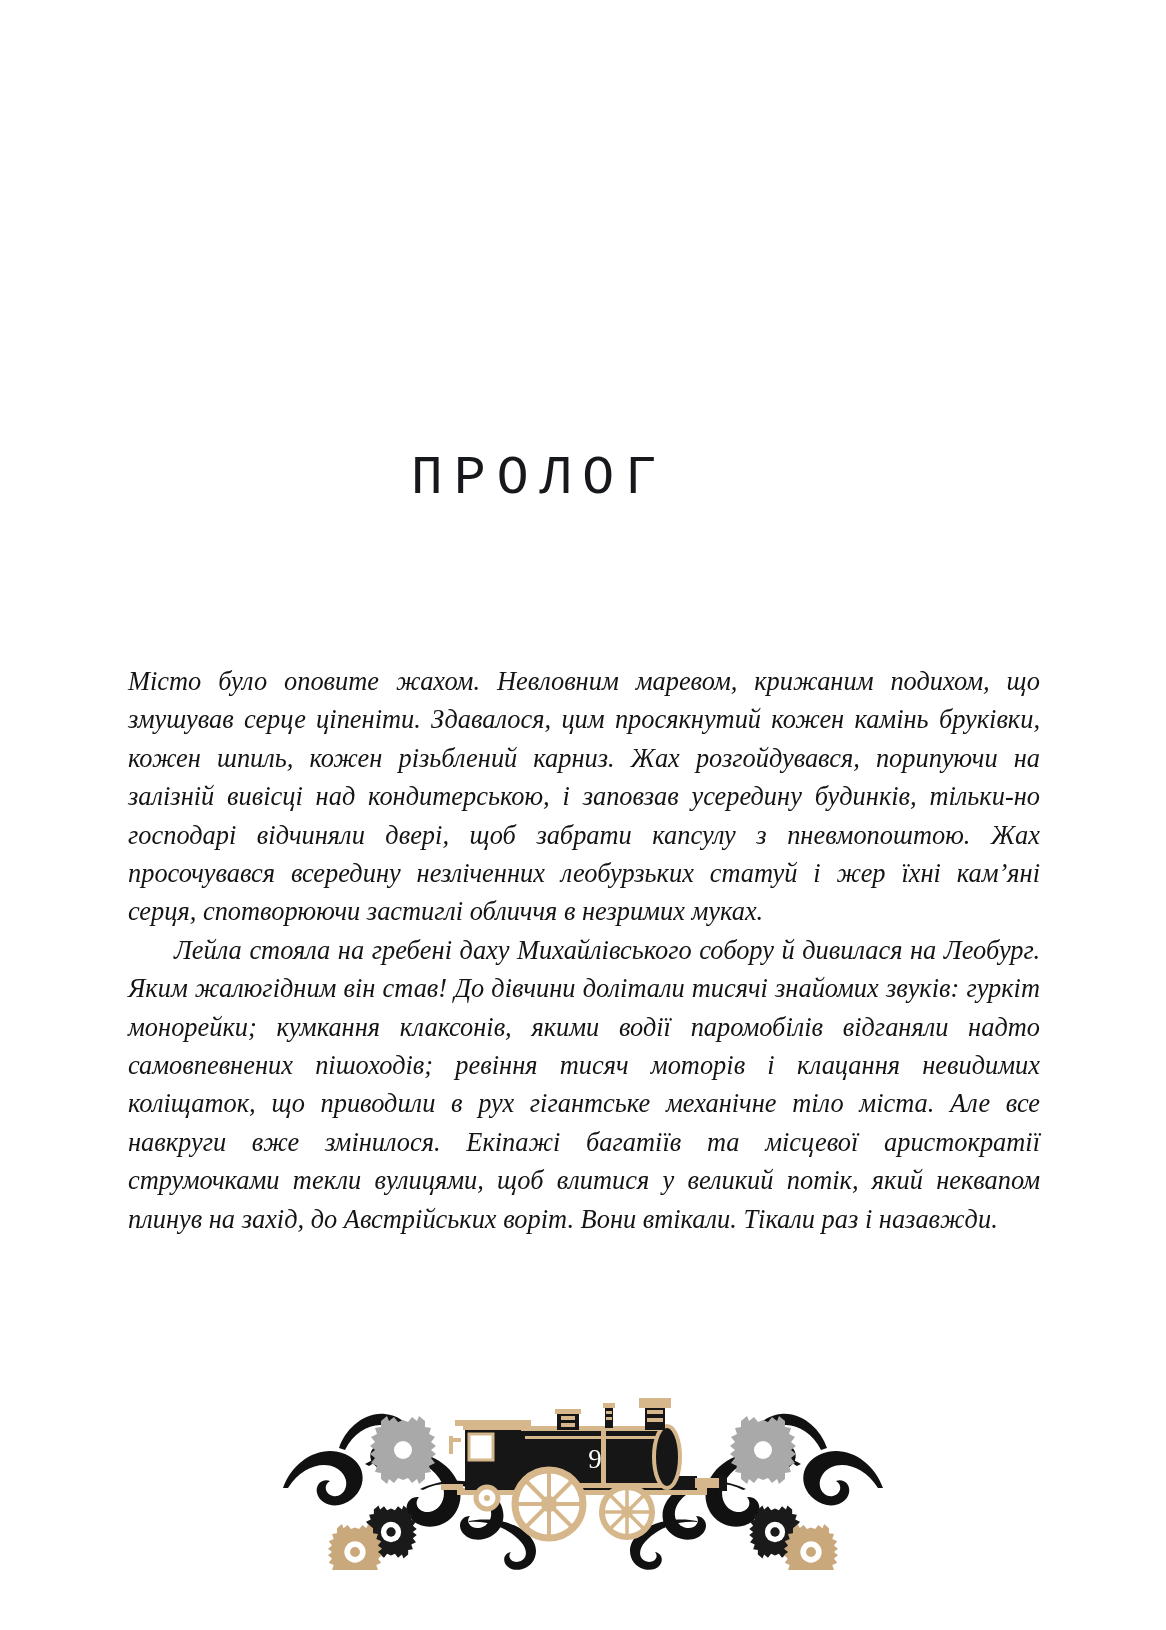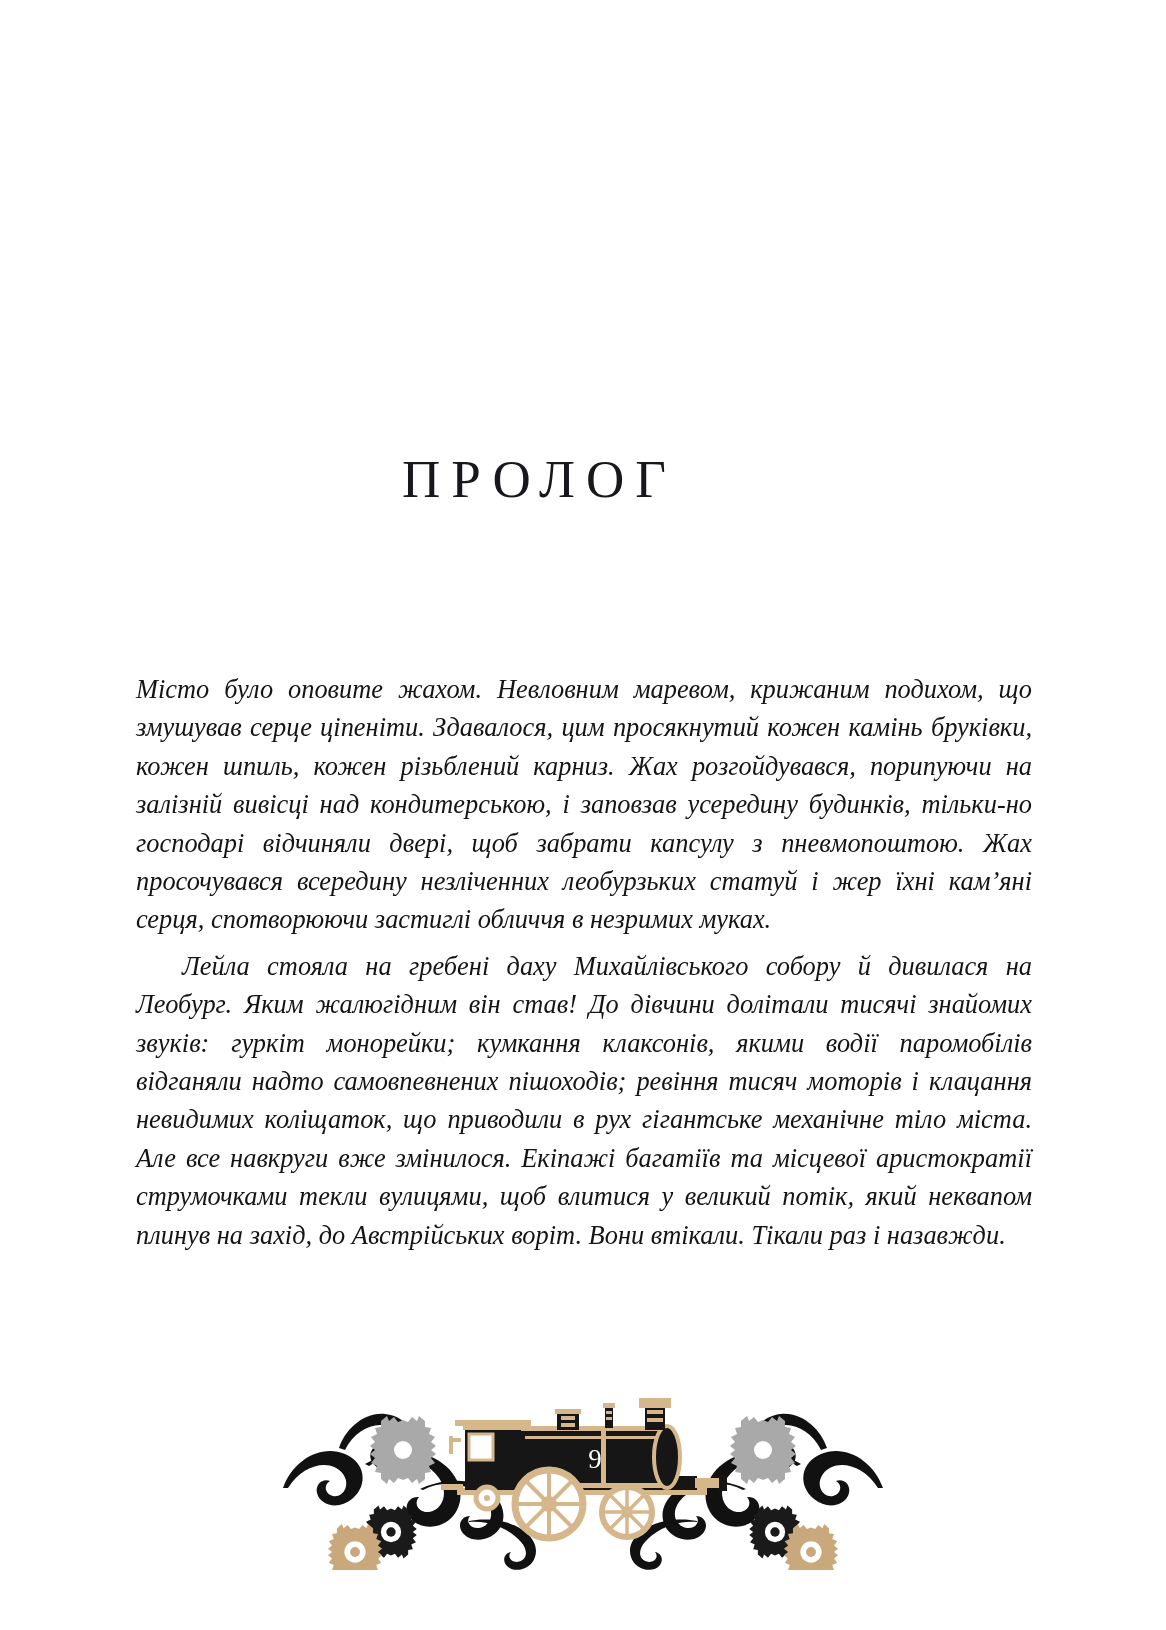--- a/index.html
+++ b/index.html
@@ -23,21 +23,21 @@
     background: #ffffff;
   }
 
   
   .chapter-title {
     position: absolute;
     top: 414px;
     left: 0;
     width: 1068px;
     text-align: center;
-    font-family: Liberation Serif, serif;
+    font-family: Liberation Mono, monospace;
     font-weight: 400;
     font-size: 53px;
     line-height: 1.1;
     letter-spacing: 11px;
     text-indent: 11px;
     color: #16181c;
   }
 
   
   .body-text {
@@ -48,21 +48,21 @@
     font-family: "Liberation Serif", "DejaVu Serif", serif;
     font-style: italic;
     font-size: 26.4px;
     line-height: 38.4px;
     text-align: justify;
     text-justify: inter-word;
     color: #141414;
     hyphens: manual;
   }
   .body-text p {
-    margin: 8px;
+    margin: 0;
   }
   .body-text p.indent {
     text-indent: 46px;
   }
   
   .body-text p:last-child {
     text-align: justify;
     font-style: italic;
   }
 

